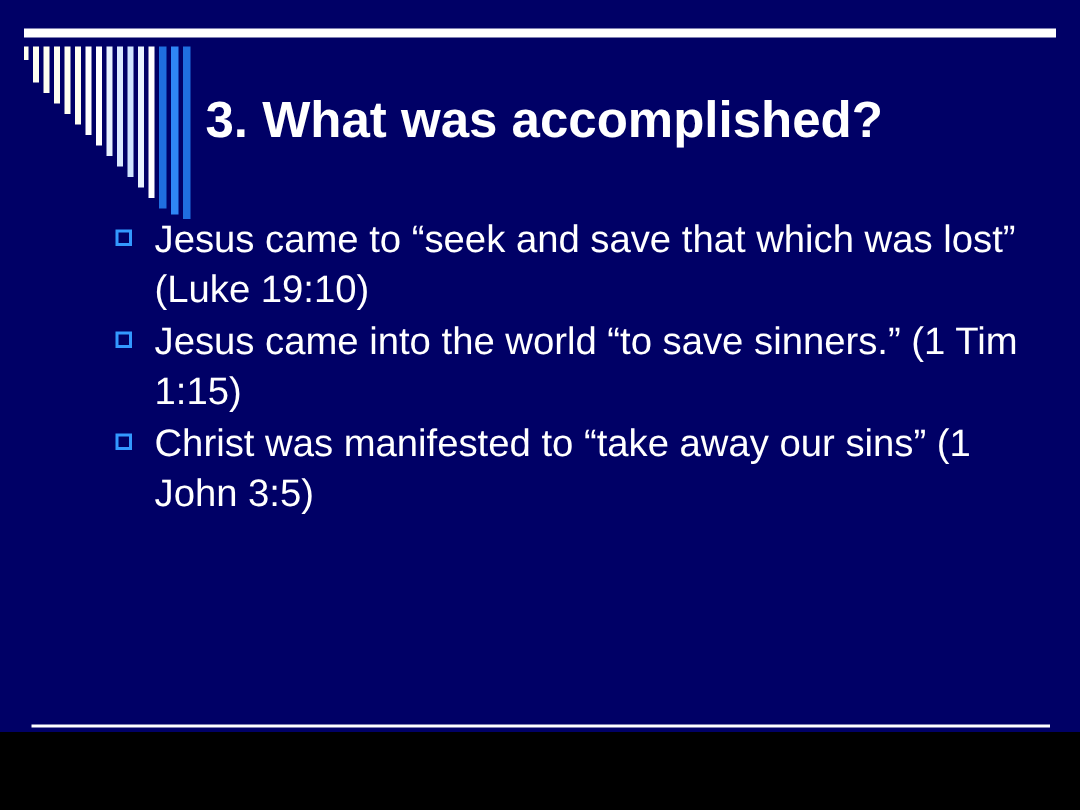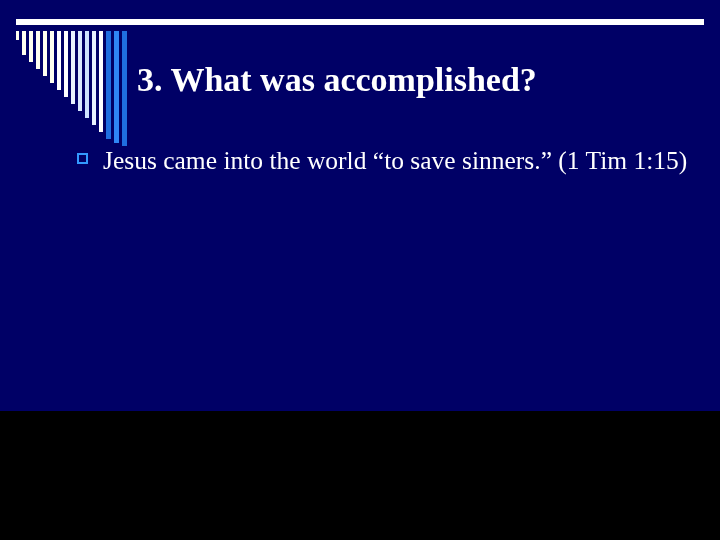--- a/index.html
+++ b/index.html
@@ -3,24 +3,24 @@
 <meta charset="utf-8">
 <style>
   html, body {
     margin: 0;
     padding: 0;
     background: #000000;
   }
   #slide {
     position: relative;
     width: 720px;
-    height: 411px;
+    height: 488px;
     background: #000066;
     overflow: hidden;
-    font-family: Liberation Serif, serif;
+    font-family: Liberation Sans, sans-serif;
     -webkit-font-smoothing: antialiased;
   }
 
   
   #top-rule {
     position: absolute;
     left: 16px;
     top: 19px;
     width: 688px;
     height: 6px;
@@ -115,25 +115,33 @@
       <div class="bar" style="left: 83px; width: 4px; height: 101px; background: rgb(255, 255, 255);"></div>
       <div class="bar" style="left: 90px; width: 5px; height: 108px; background: rgb(31, 111, 224);"></div>
       <div class="bar" style="left: 98px; width: 5px; height: 112px; background: rgb(47, 134, 245);"></div>
       <div class="bar" style="left: 106px; width: 5px; height: 115px; background: rgb(31, 111, 224);"></div>
     </div>
 
   <div id="title" style="color: rgb(255, 255, 255);">3. What was accomplished?</div>
 
   <div id="body">
 
+    <div class="bullet-row">
+      <span class="bullet-marker" style="border-color: rgb(51, 153, 255);"></span>
+      <span class="bullet-text">Jesus came to “seek and save that which was lost” (Luke 19:10)</span>
+    </div>
 
     <div class="bullet-row">
       <span class="bullet-marker" style="border-color: rgb(51, 153, 255);"></span>
       <span class="bullet-text">Jesus came into the world “to save sinners.” (1 Tim 1:15)</span>
     </div>
 
 
+    <div class="bullet-row">
+      <span class="bullet-marker" style="border-color: rgb(51, 153, 255);"></span>
+      <span class="bullet-text">Christ was manifested to “take away our sins” (1 John 3:5)</span>
+    </div>
 
   </div>
 
   <div id="bottom-rule" style="background: rgb(255, 255, 255);"></div>
 
 </div>
 
 </body></html>

